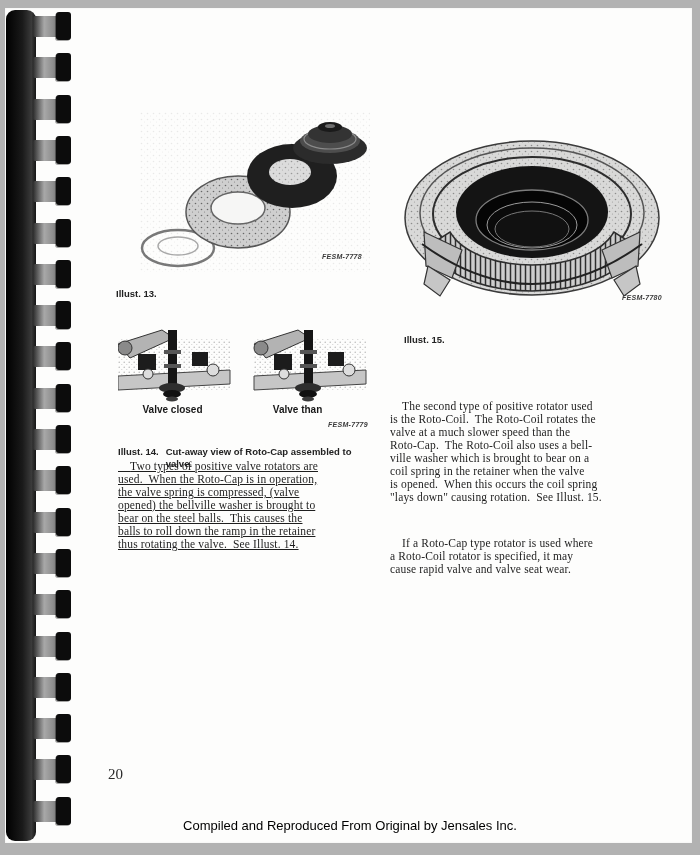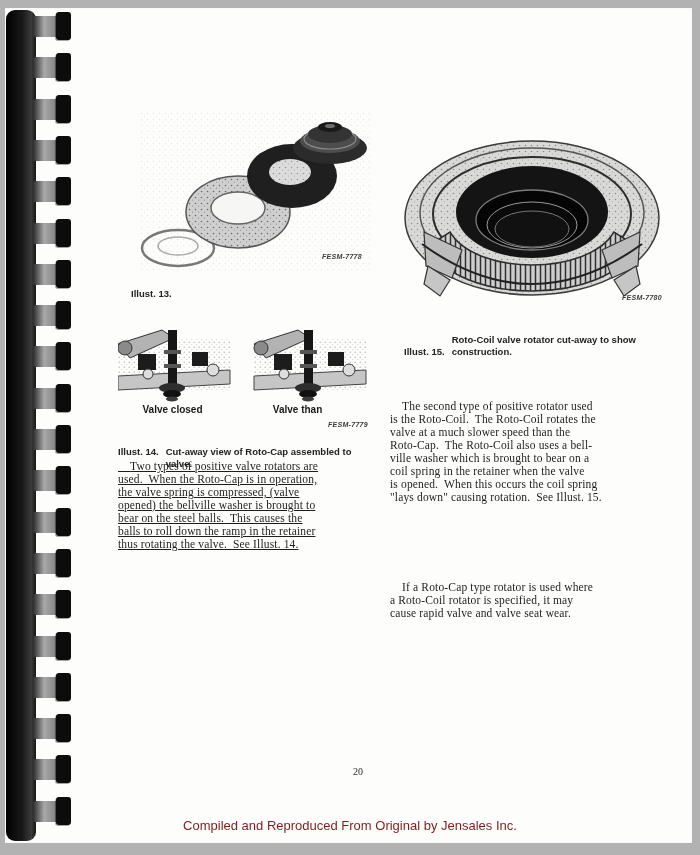--- a/index.html
+++ b/index.html
@@ -53,26 +53,26 @@
     color:#3a3a3a; letter-spacing:0.3px; text-align:right; z-index:3;
   }
   .fig { position:absolute; }
   .fig svg { display:block; }
   .fig14-labels {
     position:absolute; left:110px; top:404px; width:250px; display:flex;
     font-size:10px; font-weight:bold; color:#181818;
   }
   .fig14-labels span { width:50%; text-align:center; }
   .page-number {
-    position:absolute; left:108px; top:766px; width:500px; text-align:center;
-    font-family:"Liberation Serif", serif; font-size:10px; color:#2a2a2a;
+    position:absolute; left:108px; top:766px; width:500px; text-align:left;
+    font-family:"Liberation Serif", serif; font-size:15px; color:#2a2a2a;
   }
   .footer {
     position:absolute; left:0; top:818px; width:700px; text-align:center;
-    font-size:13px; color:#7f1d1d;
+    font-size:13px; color:#000000;
   }
 </style>
 </head>
 <body>
 
 <div id="canvas">
 
   <div class="page"></div>
 
   <div class="binding">
@@ -123,21 +123,21 @@
 
       <ellipse cx="190" cy="36" rx="37" ry="16" fill="#2b2b2b"></ellipse>
       <ellipse cx="190" cy="29" rx="30" ry="12" fill="#4d4d4d"></ellipse>
       <ellipse cx="190" cy="27" rx="26" ry="10" fill="none" stroke="#8a8a8a" stroke-width="1.2"></ellipse>
       <ellipse cx="190" cy="22" rx="22" ry="9" fill="#333"></ellipse>
       <ellipse cx="190" cy="15" rx="12" ry="5" fill="#1a1a1a"></ellipse>
       <ellipse cx="190" cy="14" rx="5" ry="2" fill="#6d6d6d"></ellipse>
     </svg>
   </div>
   <div class="plate" style="left:270px; top:253px; width:92px;">FESM-7778</div>
-  <div class="caption" style="left:131px; top:288px; width:262px;">
+  <div class="caption" style="left:116px; top:288px; width:262px;">
     <span class="cap-label">Illust. 13.</span>
   </div>
 
   <div class="fig" style="left:118px; top:326px;">
     <svg width="250" height="76" viewBox="0 0 250 76">
       <defs>
         <pattern id="d2" width="5" height="5" patternUnits="userSpaceOnUse">
           <circle cx="1.2" cy="1.2" r="0.7" fill="#555"></circle>
           <circle cx="3.8" cy="3.5" r="0.5" fill="#777"></circle>
         </pattern>
@@ -208,31 +208,30 @@
       <polygon points="26,106 64,124 54,152 28,140" fill="#bdbdbd" stroke="#333" stroke-width="1.2"></polygon>
       <polygon points="30,140 52,154 42,170 26,158" fill="#c6c6c6" stroke="#333" stroke-width="1.2"></polygon>
       <polygon points="242,106 204,124 214,152 240,140" fill="#bdbdbd" stroke="#333" stroke-width="1.2"></polygon>
       <polygon points="238,140 216,154 226,170 242,158" fill="#c6c6c6" stroke="#333" stroke-width="1.2"></polygon>
       <path d="M24,118 Q134,198 244,118" fill="none" stroke="#222" stroke-width="2"></path>
     </svg>
   </div>
   <div class="plate" style="left:566px; top:294px; width:96px;">FESM-7780</div>
   <div class="caption" style="left:404px; top:334px; width:266px;align-items:flex-end;">
     <span class="cap-label">Illust. 15.</span>
-    <span class="cap-text" style="width:206px;">Roto-Coil valve rotator cut-away to show construction.</span>
   </div>
 
   <div class="bodytext" style="left:390px; top:400px; width:284px;">    The second type of positive rotator used
 is the Roto-Coil.  The Roto-Coil rotates the
 valve at a much slower speed than the
 Roto-Cap.  The Roto-Coil also uses a bell-
 ville washer which is brought to bear on a
 coil spring in the retainer when the valve
 is opened.  When this occurs the coil spring
 "lays down" causing rotation.  See Illust. 15.</div>
-  <div class="bodytext" style="left:390px; top:537px; width:284px;margin-top:44px;">    If a Roto-Cap type rotator is used where
+  <div class="bodytext" style="left:390px; top:537px; width:284px;">    If a Roto-Cap type rotator is used where
 a Roto-Coil rotator is specified, it may
 cause rapid valve and valve seat wear.</div>
 
   <div class="page-number">20</div>
   <div class="footer">Compiled and Reproduced From Original by Jensales Inc.</div>
 
 </div>
 
 </body></html>

